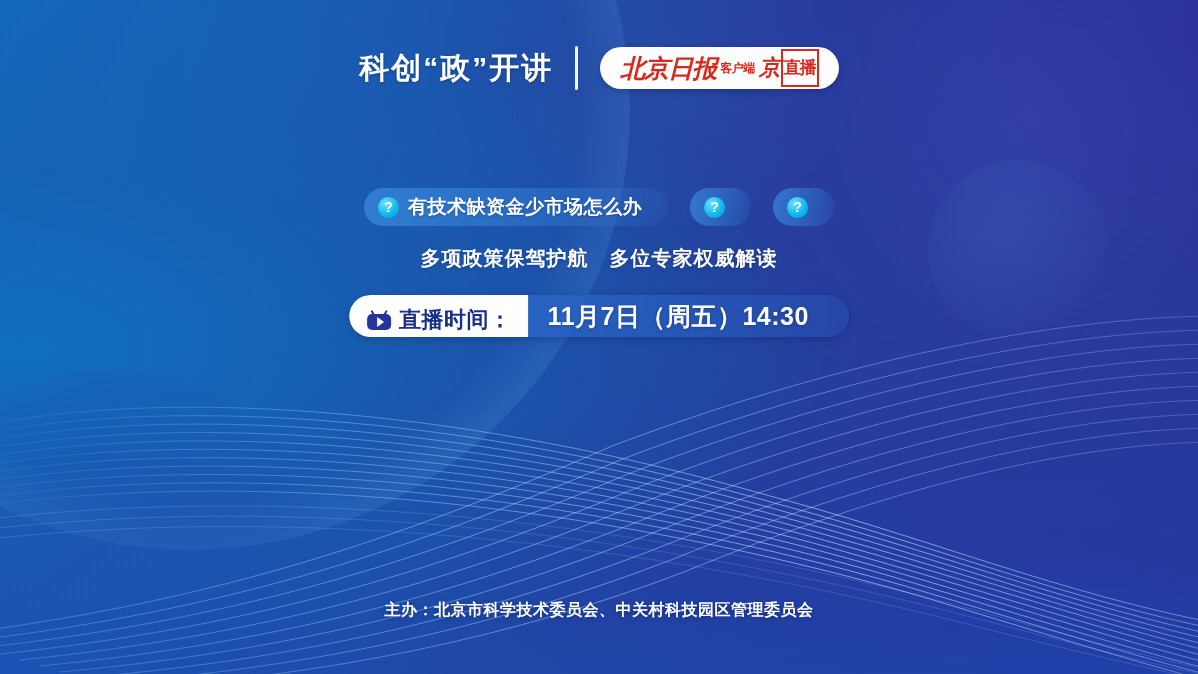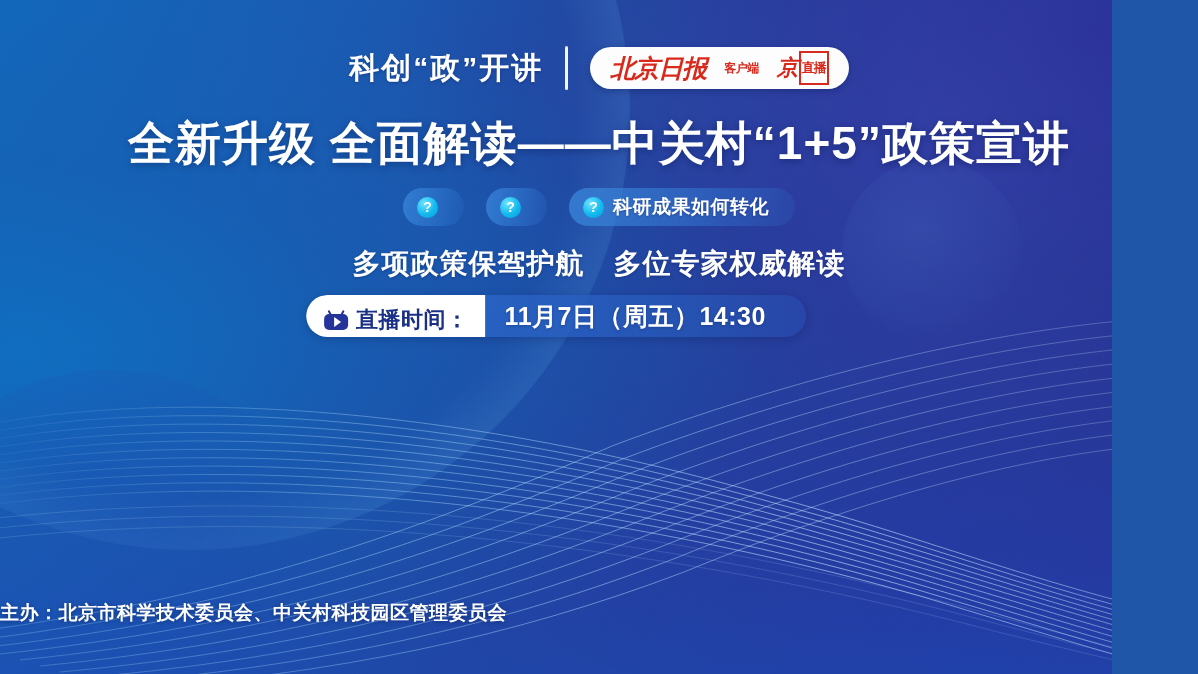--- a/index.html
+++ b/index.html
@@ -5,21 +5,21 @@
   * { margin:0; padding:0; box-sizing:border-box; }
   html,body { width:1198px; height:674px; overflow:hidden; }
   body {
     font-family:"Liberation Sans","DejaVu Sans",sans-serif;
     background:#1f56a8;
     position:relative;
   }
 
   #banner {
     position:absolute; inset:0;
-    width:1112px; height:674px;
+    width:1198px; height:674px;
     overflow:hidden;
     background:
       radial-gradient(115% 95% at 2% 52%, rgba(16,110,192,0.95) 0%, rgba(20,98,180,0.55) 28%, rgba(22,80,160,0.0) 58%),
       radial-gradient(90% 80% at 100% 6%, rgba(40,46,150,0.95) 0%, rgba(38,48,148,0.45) 40%, rgba(38,50,150,0) 72%),
       radial-gradient(120% 120% at 88% 100%, rgba(36,56,166,0.85) 0%, rgba(32,60,165,0.25) 45%, rgba(32,60,165,0) 75%),
       linear-gradient(118deg, #1268bb 0%, #1a5cb4 22%, #23479f 52%, #2a3b95 78%, #2c3390 100%);
   }
 
   
   .bg-layer { position:absolute; pointer-events:none; }
@@ -59,39 +59,39 @@
   }
   #header-kicker {
     color:#ffffff; font-size:30px; font-weight:700; letter-spacing:2px;
     white-space:nowrap; text-shadow:0 1px 3px rgba(0,20,70,0.35);
   }
   #header-divider {
     width:3px; height:44px; background:#ffffff; border-radius:2px; opacity:0.95;
   }
   #logo-pill {
     height:42px; border-radius:21px; background:#fdfdfd;
-    display:flex; align-items:center; gap:18px; padding:0 20px;
+    display:flex; align-items:center; gap:4px; padding:0 20px;
     box-shadow:0 2px 6px rgba(0,15,60,0.28);
   }
   #logo-brand {
     font-family:"Liberation Serif","DejaVu Serif",serif;
     color:#d8291c; font-size:25px; font-weight:700;
     font-style:italic; letter-spacing:-1px; white-space:nowrap;
   }
   #logo-suffix {
     color:#d8291c; font-size:12px; font-weight:700; white-space:nowrap;
     letter-spacing:-0.5px;
   }
   #logo-live {
     font-family:"Liberation Serif","DejaVu Serif",serif;
     color:#d8291c; font-size:22px; font-weight:700; font-style:italic;
     white-space:nowrap; letter-spacing:-1px; display:flex; align-items:center; gap:1px;
   }
   #logo-live-box {
-    border:2px solid #d8291c; font-size:13px; font-style:normal;
+    border:2px solid #d8291c; font-size:17px; font-style:normal;
     font-family:"Liberation Sans",sans-serif; padding:8px 1px; line-height:1.05;
     letter-spacing:-1px;
   }
 
   
   #main-title {
     position:absolute; left:0; top:113px; width:1198px; text-align:center;
     color:#ffffff; font-size:46px; font-weight:700; letter-spacing:1px;
     white-space:nowrap; text-shadow:0 2px 7px rgba(0,18,70,0.40);
   }
@@ -114,21 +114,21 @@
     flex:0 0 auto;
   }
   .q-label {
     color:#ffffff; font-size:19px; font-weight:700; white-space:nowrap;
     letter-spacing:0.5px; text-shadow:0 1px 2px rgba(0,20,70,0.30);
   }
 
   
   #sub-tagline {
     position:absolute; left:0; top:245px; width:1198px; text-align:center;
-    color:#ffffff; font-size:28px; font-weight:700; letter-spacing:1px;
+    color:#ffffff; font-size:20px; font-weight:700; letter-spacing:1px;
     white-space:nowrap; text-shadow:0 1px 3px rgba(0,20,70,0.30);
   }
 
   
   #live-bar {
     position:absolute; left:50%; transform:translateX(-50%); top:295px;
     height:42px; display:flex; align-items:stretch;
     border-radius:21px; overflow:hidden;
     background:linear-gradient(100deg, rgba(44,110,205,0.92) 0%, rgba(40,92,190,0.80) 60%, rgba(40,90,190,0.30) 100%);
     box-shadow:0 2px 8px rgba(0,15,60,0.22);
@@ -165,22 +165,22 @@
   #live-right {
     display:flex; align-items:center; padding:0 40px 0 20px;
   }
   #live-datetime {
     color:#ffffff; font-size:25px; font-weight:700; white-space:nowrap;
     letter-spacing:0.5px; text-shadow:0 1px 3px rgba(0,20,70,0.28);
   }
 
   
   #footer-organizer {
-    position:absolute; left:0; top:600px; width:1198px; 
-    color:#ffffff; font-size:19px; font-weight:700; letter-spacing:0.5px;
+    position:absolute; left:0; top:600px; width:1198px; text-align:center;
+    color:#ffffff; font-size:16px; font-weight:700; letter-spacing:0.5px;
     white-space:nowrap; text-shadow:0 1px 4px rgba(0,18,70,0.45);
   }
 </style>
 </head>
 <body>
 
 <div id="banner">
 
   <div class="bg-layer" id="arc-topleft"></div>
   <div class="bg-layer" id="circle-soft-2"></div>
@@ -244,32 +244,31 @@
     <div id="logo-pill">
       <span id="logo-brand">北京日报</span>
       <span id="logo-suffix">客户端</span>
       <span id="logo-live">
           <span>京</span>
           <span id="logo-live-box">直播</span>
         </span>
     </div>
   </div>
 
-  <div id="main-title">全新升级  全面解读——中关村“1+5”政策宣讲</div>
 
   <div id="pill-row">
     <div class="q-pill">
       <span class="q-icon">?</span>
+      <span class="q-label">有技术缺资金少市场怎么办</span>
     </div>
     <div class="q-pill">
       <span class="q-icon">?</span>
     </div>
     <div class="q-pill">
       <span class="q-icon">?</span>
-      <span class="q-label">科研成果如何转化</span>
     </div>
   </div>
 
   <div id="sub-tagline">多项政策保驾护航　多位专家权威解读</div>
 
   <div id="live-bar">
     <div id="live-left">
       <span id="tv-icon">
         <span class="ant-l"></span>
         <span class="ant-r"></span>

